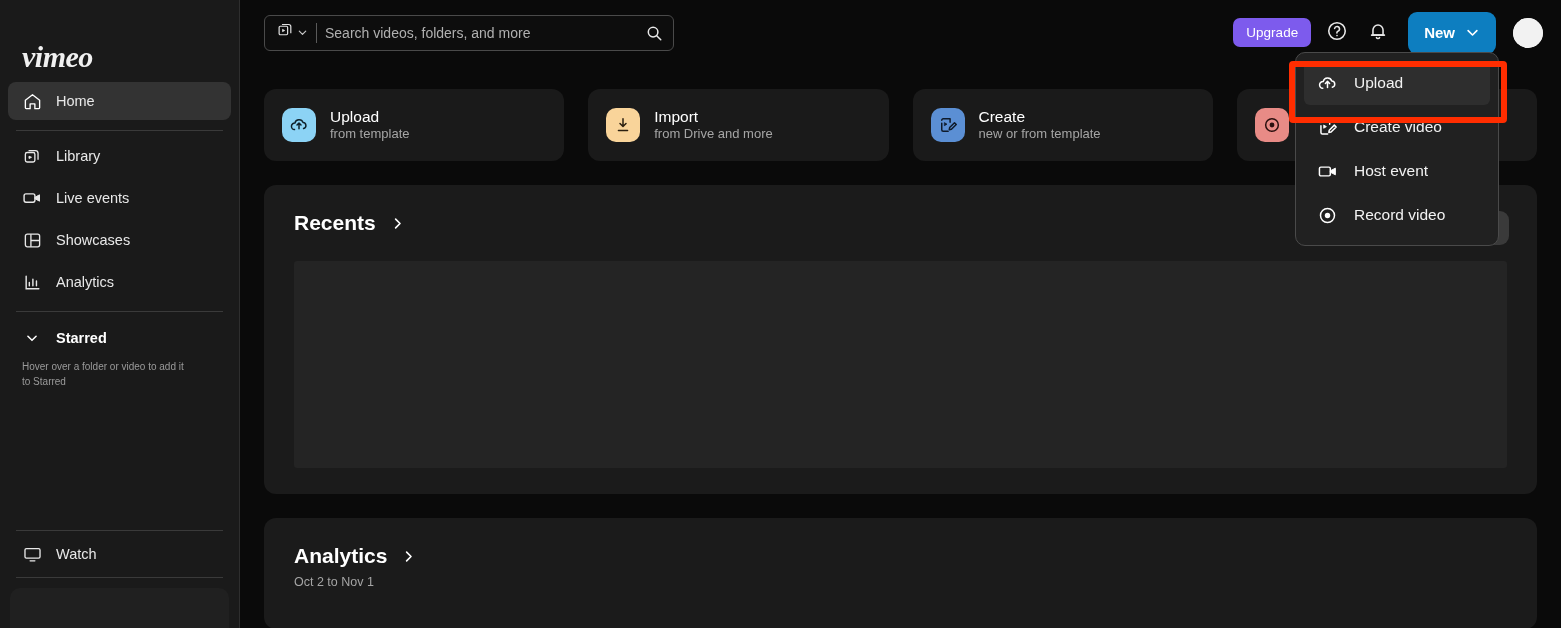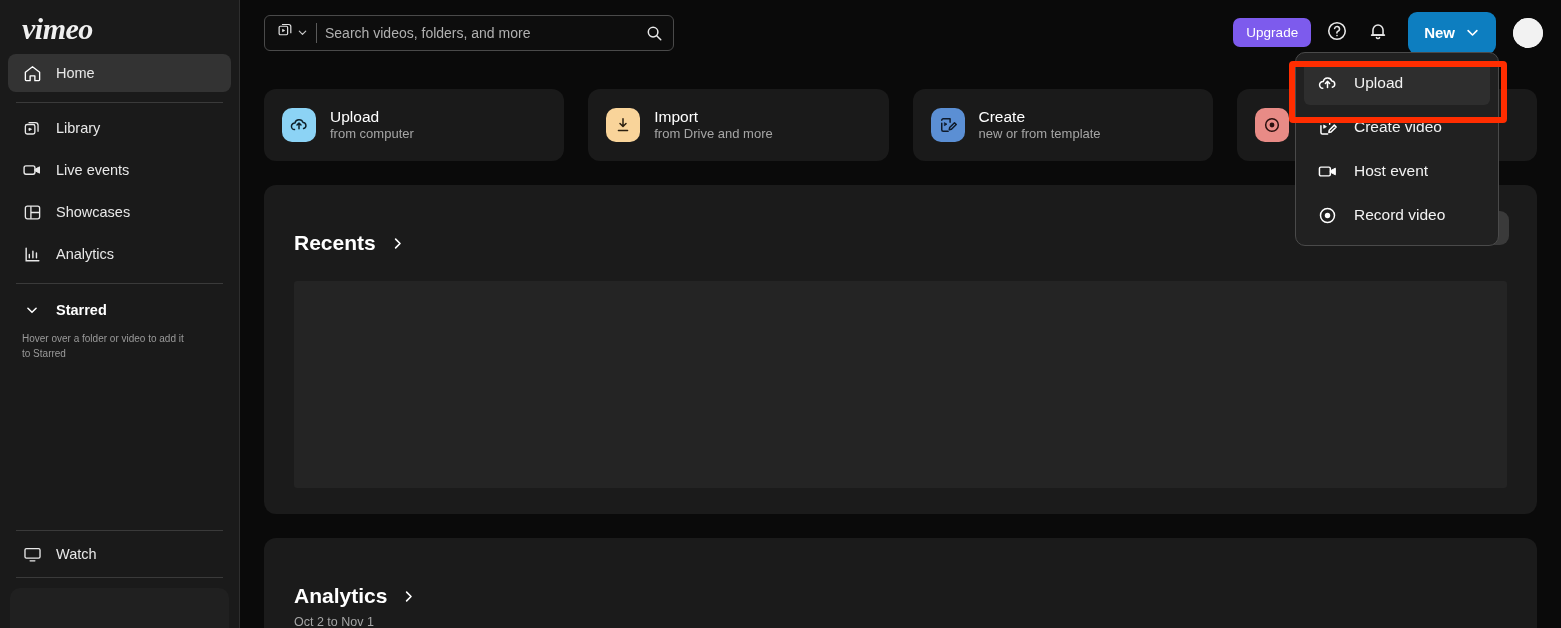--- a/index.html
+++ b/index.html
@@ -23,20 +23,21 @@
   .logo-wrap { padding: 14px 0 10px 22px; }
   .logo {
     color: #f0f0f0;
     font-family: "Liberation Serif", serif;
     font-style: italic;
     font-weight: bold;
     font-size: 30px;
     letter-spacing: -0.5px;
     line-height: 1;
     display: inline-block;
+    margin-top: 28px;
   }
   .nav-group { padding: 0 8px; }
   .nav-item {
     display: flex; align-items: center; gap: 14px;
     height: 38px; padding: 0 14px;
     border-radius: 8px;
     color: #e8e8e8; font-size: 14.5px;
     cursor: pointer;
     margin-bottom: 4px;
   }
@@ -152,21 +153,21 @@
   .card-sub { color: #a5a5a5; font-size: 13px; line-height: 1.15; white-space: nowrap; }
 
   
   .panel {
     margin: 24px 24px 0 24px;
     background: #1b1b1b;
     border-radius: 12px;
     padding: 26px 30px 26px 30px;
     position: relative;
   }
-  .panel-head { display: flex; align-items: center; gap: 14px; cursor: pointer; margin-top: 20px; }
+  .panel-head { display: flex; align-items: center; gap: 14px; cursor: pointer; }
   .panel-title { color: #ffffff; font-size: 21px; font-weight: bold; }
   .panel-sub { color: #a5a5a5; font-size: 12.5px; margin-top: 7px; }
   .placeholder-block {
     margin-top: 26px;
     height: 207px;
     background: #242424;
     border-radius: 3px;
   }
   .ghost-btn {
     position: absolute; right: 28px; top: 26px;
@@ -385,21 +386,21 @@
 
       <div class="action-card">
         <span class="card-ico" style="background:#8cd3f5;">
           <svg width="20" height="20" viewBox="0 0 24 24" fill="none" stroke="#10212b" stroke-width="1.8" stroke-linecap="round" stroke-linejoin="round">
             <path d="M6.6 17.5a3.9 3.9 0 0 1 .5-7.8 5.1 5.1 0 0 1 9.8-.6 3.6 3.6 0 0 1 .6 7.1"></path>
             <path d="M12 16.5V9.8M9.6 12 12 9.6l2.4 2.4"></path>
           </svg>
         </span>
         <span class="card-txt">
           <span class="card-title">Upload</span>
-          <span class="card-sub">from computer</span>
+          <span class="card-sub">from template</span>
         </span>
       </div>
 
       <div class="action-card">
         <span class="card-ico" style="background:#f9d49a;">
           <svg width="20" height="20" viewBox="0 0 24 24" fill="none" stroke="#2b2010" stroke-width="1.8" stroke-linecap="round" stroke-linejoin="round">
             <path d="M12 4.5v9M8.4 10.2 12 13.8l3.6-3.6"></path>
             <path d="M6.5 18.5h11"></path>
           </svg>
         </span>

